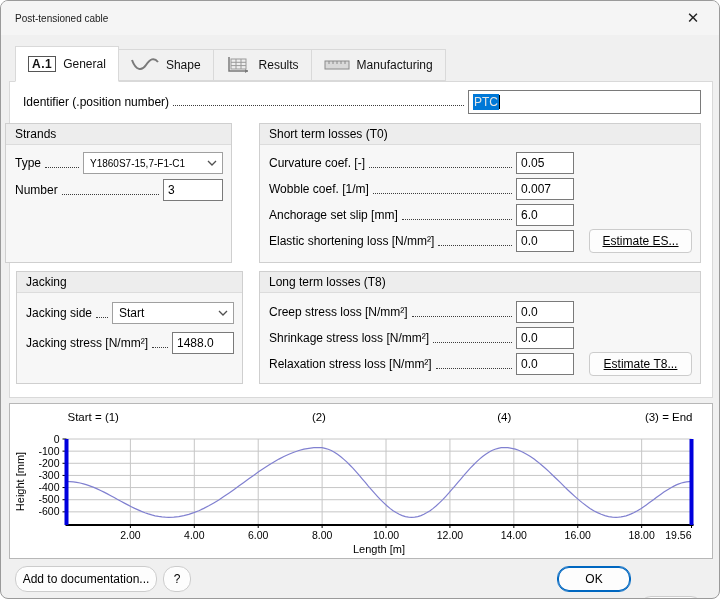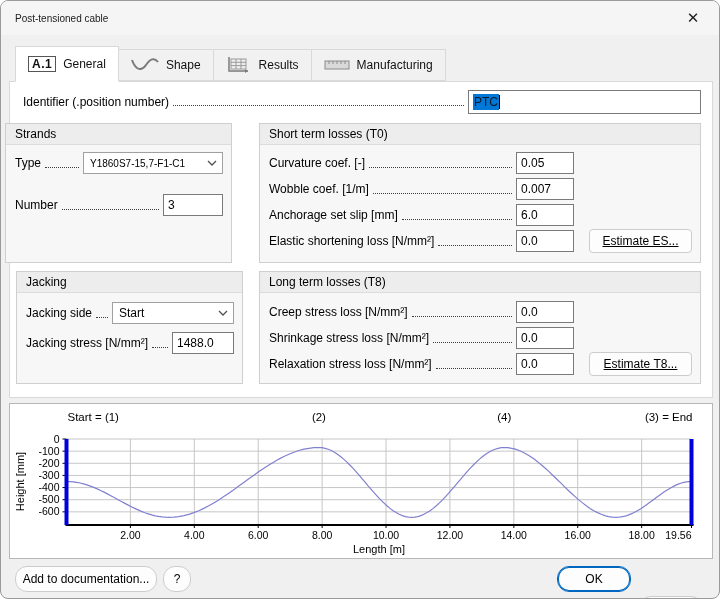--- a/index.html
+++ b/index.html
@@ -16,21 +16,21 @@
   .tab.active{height:36px;background:#ffffff;border:1px solid #d9d9d9;border-bottom:1px solid #ffffff;position:relative;z-index:4;margin-bottom:-1px;}
   .tabicon{display:inline-flex;align-items:center;justify-content:center;}
   .a1badge{border:1px solid #555;padding:0 3px;font-size:12px;font-weight:bold;letter-spacing:.5px;background:#fff;}
   
   .tabpage{position:absolute;left:8px;top:80px;width:704px;height:317px;background:#ffffff;border:1px solid #d9d9d9;z-index:1;}
   
   .idrow{position:absolute;left:22px;top:88px;width:678px;height:25px;display:flex;align-items:center;z-index:2;}
   .leader{flex:1 1 auto;min-width:8px;border-bottom:1px dotted #3c3c3c;margin:0 4px;position:relative;top:4px;}
   .textbox{height:24px;background:#fff;border:1px solid #7a7a7a;padding:0 4px;font-size:12px;font-family:"Liberation Sans",sans-serif;color:#000;display:flex;align-items:center;}
   .idbox{width:233px;}
-  .sel{background:#0078d7;color:#0f172a;padding:1px 1px;}
+  .sel{background:#0078d7;color:#e5e5e5;padding:1px 1px;}
   .caret{display:inline-block;width:1px;height:14px;background:#000;margin-left:0;}
   input.tb{height:22px;background:#fff;border:1px solid #7a7a7a;padding:0 4px;font-size:12px;font-family:"Liberation Sans",sans-serif;color:#000;}
   
   .gb{position:absolute;background:#f7f7f7;border:1px solid #cfcfcf;z-index:2;}
   .gb-h{height:21px;background:#ededed;border-bottom:1px solid #dcdcdc;padding:3px 9px 0 9px;font-size:12px;color:#000;}
   .gb-body{display:flex;flex-direction:column;padding:7px 8px 0 9px;}
   .frow{display:flex;align-items:center;height:22px;flex:0 0 auto;}
   .lbl{white-space:nowrap;}
   .combo{display:flex;align-items:center;justify-content:space-between;height:22px;background:#fff;border:1px solid #a0a0a0;padding:0 5px 0 6px;cursor:pointer;}
   .chev{width:10px;height:7px;flex:0 0 auto;margin-left:6px;}
@@ -95,21 +95,21 @@
     <span class="lbl">Identifier (.position number)</span>
     <span class="leader"></span>
     <div class="textbox idbox">
       <span class="sel">PTC</span>
         <span class="caret"></span>
     </div>
   </div>
 
   <div class="gb" style="left:4px;top:122px;width:227px;height:140px;">
     <div class="gb-h">Strands</div>
-    <div class="gb-body" style="gap:20px;">
+    <div class="gb-body" style="gap:5px;">
       <div class="frow">
         <span class="lbl">Type</span>
         <span class="leader"></span>
         <div class="combo" style="width:140px;">
           <span style="white-space:nowrap;font-size:10px;">Y1860S7-15,7-F1-C1</span>
           <svg class="chev" viewBox="0 0 10 7">
               <path d="M1,1 L5,5 L9,1" fill="none" stroke="#505050" stroke-width="1.3"></path>
             </svg>
         </div>
       </div>

